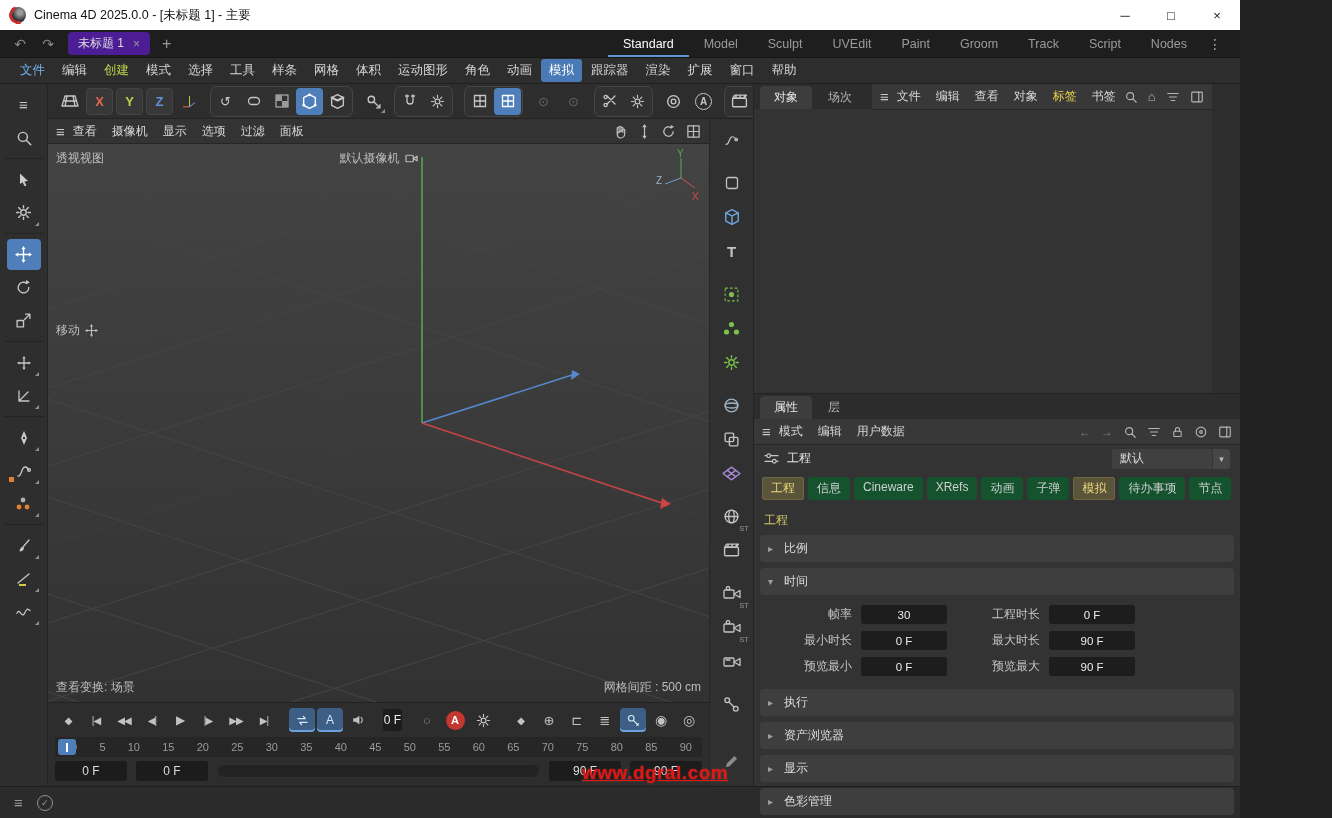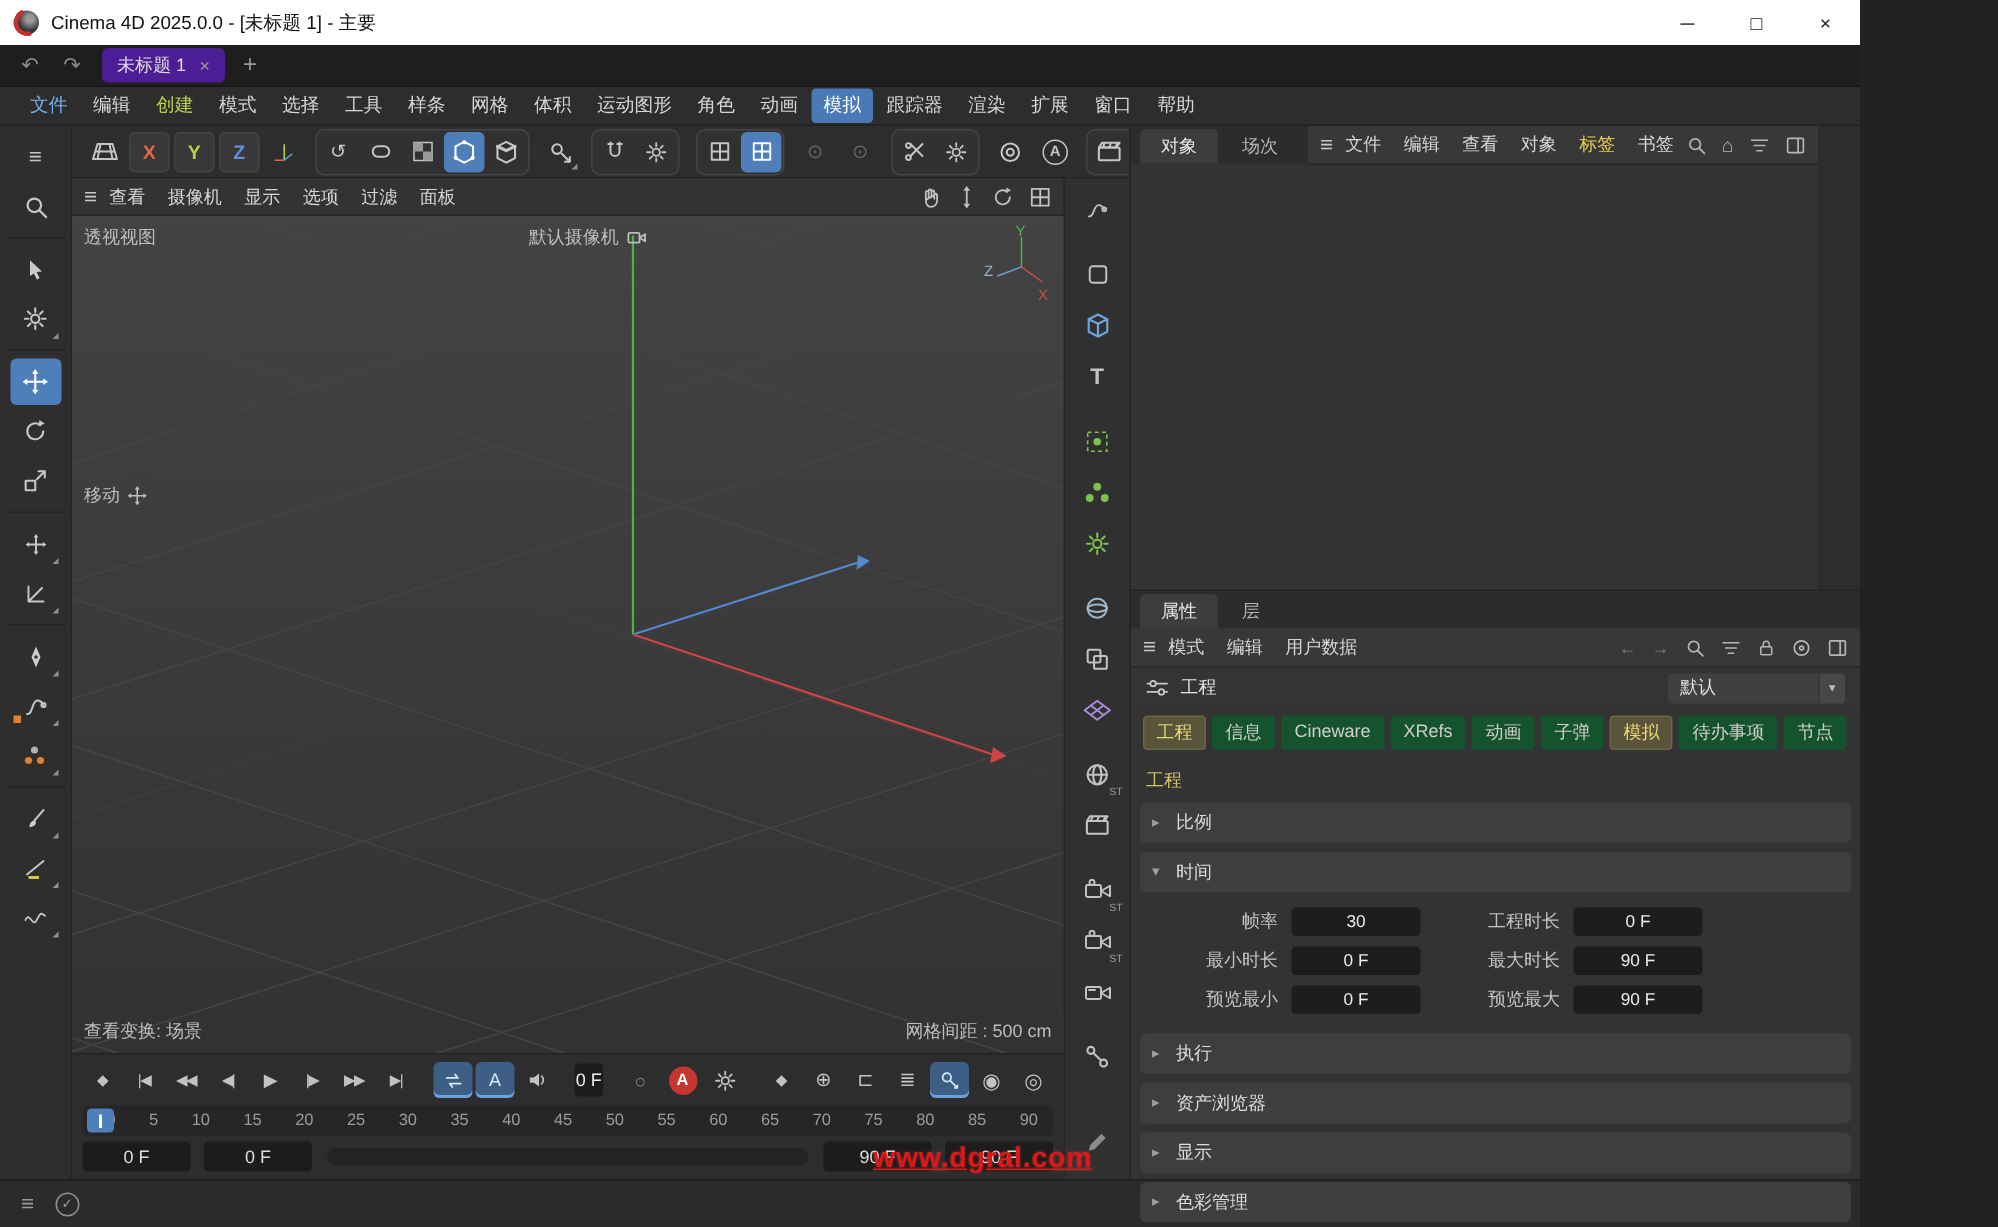--- a/index.html
+++ b/index.html
@@ -145,20 +145,32 @@
   </div>
 
   <div class="tabbar">
     <span class="navarr">↶</span>
     <span class="navarr">↷</span>
     <div class="doctab">
       <span>未标题 1</span>
       <span class="x">×</span>
     </div>
     <span class="addtab">+</span>
+    <div class="layouts">
+      <span class="layout active">Standard</span>
+      <span class="layout">Model</span>
+      <span class="layout">Sculpt</span>
+      <span class="layout">UVEdit</span>
+      <span class="layout">Paint</span>
+      <span class="layout">Groom</span>
+      <span class="layout">Track</span>
+      <span class="layout">Script</span>
+      <span class="layout">Nodes</span>
+      <span class="dots">⋮</span>
+    </div>
   </div>
 
   <div class="menubar">
     <span class="mitem m-blue">文件</span>
     <span class="mitem">编辑</span>
     <span class="mitem m-green">创建</span>
     <span class="mitem">模式</span>
     <span class="mitem">选择</span>
     <span class="mitem">工具</span>
     <span class="mitem">样条</span>
@@ -444,21 +456,21 @@
               <g stroke="#3e3e3e" stroke-width="1">
                 <path fill="none" d="M0 401L753 160M0 158L753 406"></path>
               </g>
               <line x1="374" y1="13" x2="374" y2="279" stroke="#4db04d" stroke-width="1.5"></line>
               <line x1="374" y1="279" x2="524" y2="231" stroke="#5588cc" stroke-width="1.5"></line>
               <polygon points="524,226 532,230 523,236" fill="#5588cc"></polygon>
               <line x1="374" y1="279" x2="614" y2="359" stroke="#cc4444" stroke-width="1.5"></line>
               <polygon points="614,354 623,360 612,365" fill="#cc4444"></polygon>
             </svg>
             <span class="vp-overlay" style="top:6px;left:8px;">透视视图</span>
-            <span class="vp-overlay" style="top:6px;left:50%;transform:translateX(-50%);margin-left:13px;">
+            <span class="vp-overlay" style="top:6px;left:50%;transform:translateX(-50%);">
               <span>默认摄像机</span>
               <svg class="sv" width="13" height="11" viewBox="0 0 14 11">
                   <rect x="1" y="2" width="8" height="7" rx="1"></rect>
                   <path d="M9 5.5l4-2.5v5z"></path>
                 </svg>
             </span>
             <span class="vp-overlay" style="top:178px;left:8px;">
               <span>移动</span>
               <svg width="13" height="13" viewBox="0 0 16 16">
                   <path class="sv" d="M8 2.5v11M2.5 8h11"></path>

